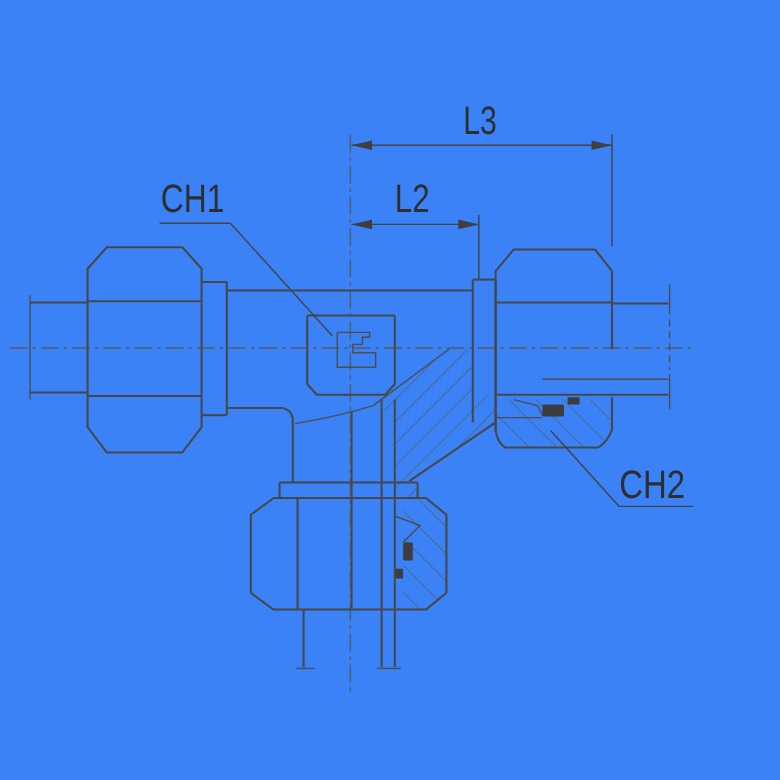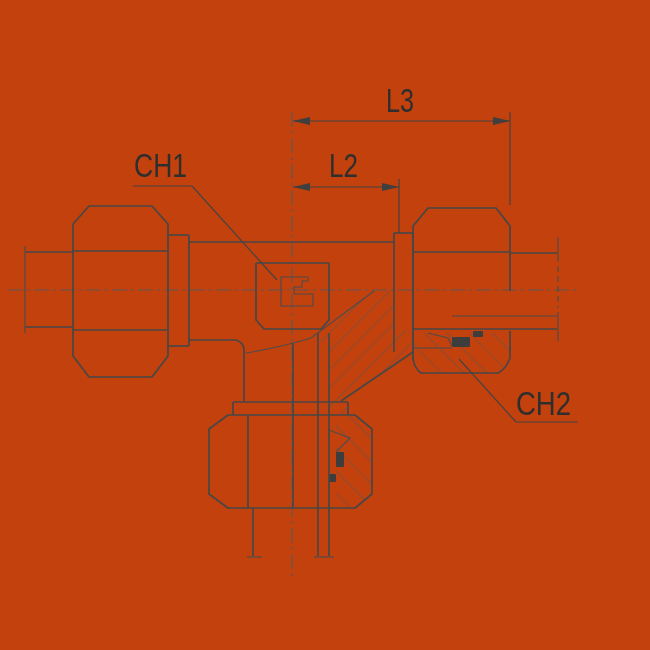--- a/index.html
+++ b/index.html
@@ -5,21 +5,21 @@
   html, body {
     margin: 0;
     padding: 0;
     background: #ffffff;
     font-family: "Liberation Sans", sans-serif;
   }
   #canvas {
     position: relative;
     width: 650px;
     height: 650px;
-    background: #c2410c;
+    background: #3b82f6;
     overflow: hidden;
   }
   svg { display: block; }
   .outline  { stroke: #474747; stroke-width: 1.7; fill: none; stroke-linejoin: round; }
   .thin     { stroke: #4d4d4d; stroke-width: 1.15; fill: none; }
   .centerln { stroke: #5a5a5a; stroke-width: 1.1; fill: none; stroke-dasharray: 15,4,3,4; }
   .dimline  { stroke: #444444; stroke-width: 1.2; fill: none; }
   .arrow    { fill: #3f3f3f; stroke: none; }
   .darkfill { fill: #3d3d3d; stroke: none; }
   .lbl {

